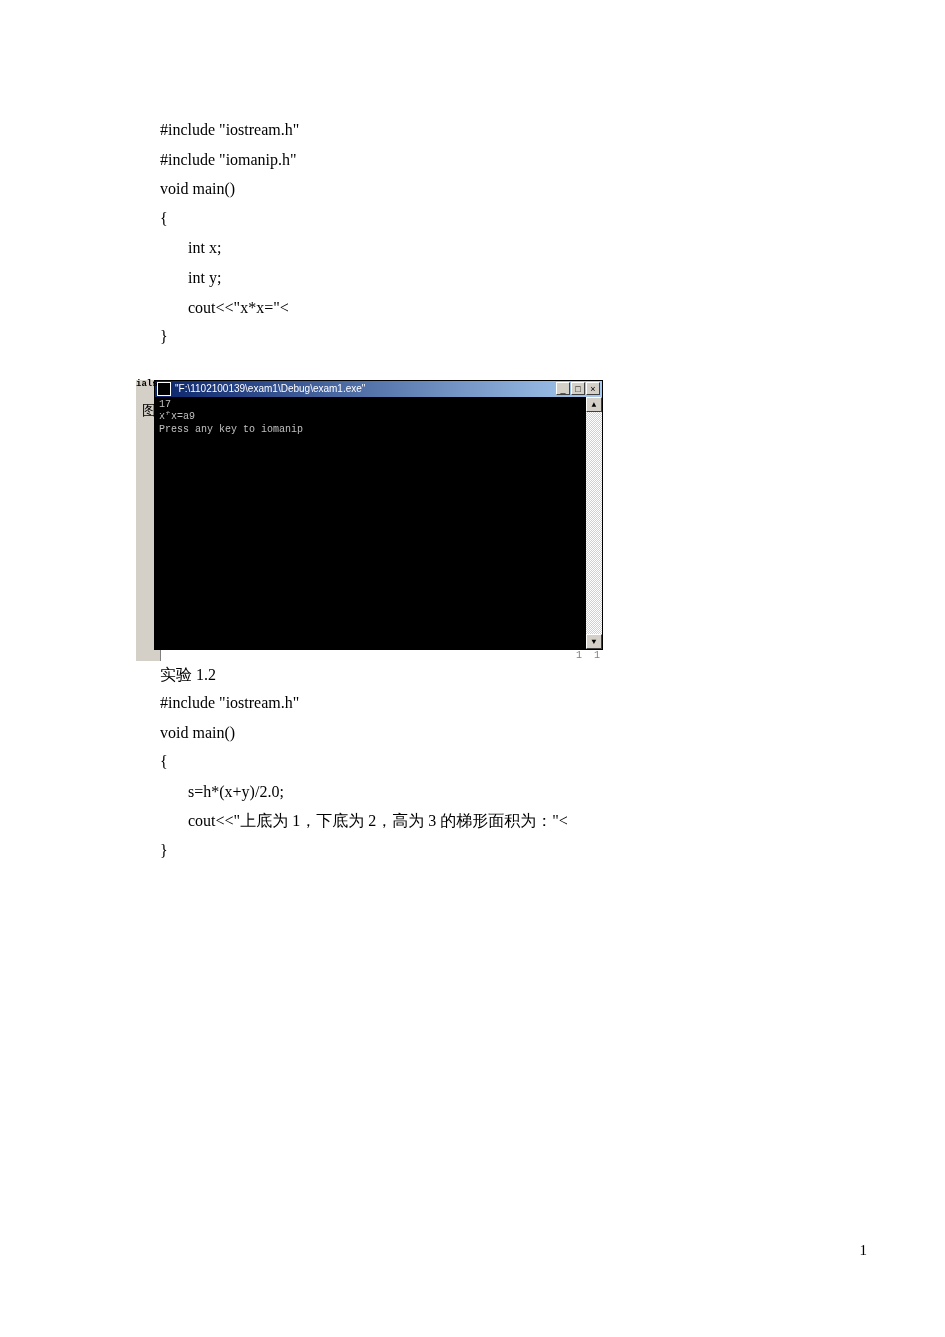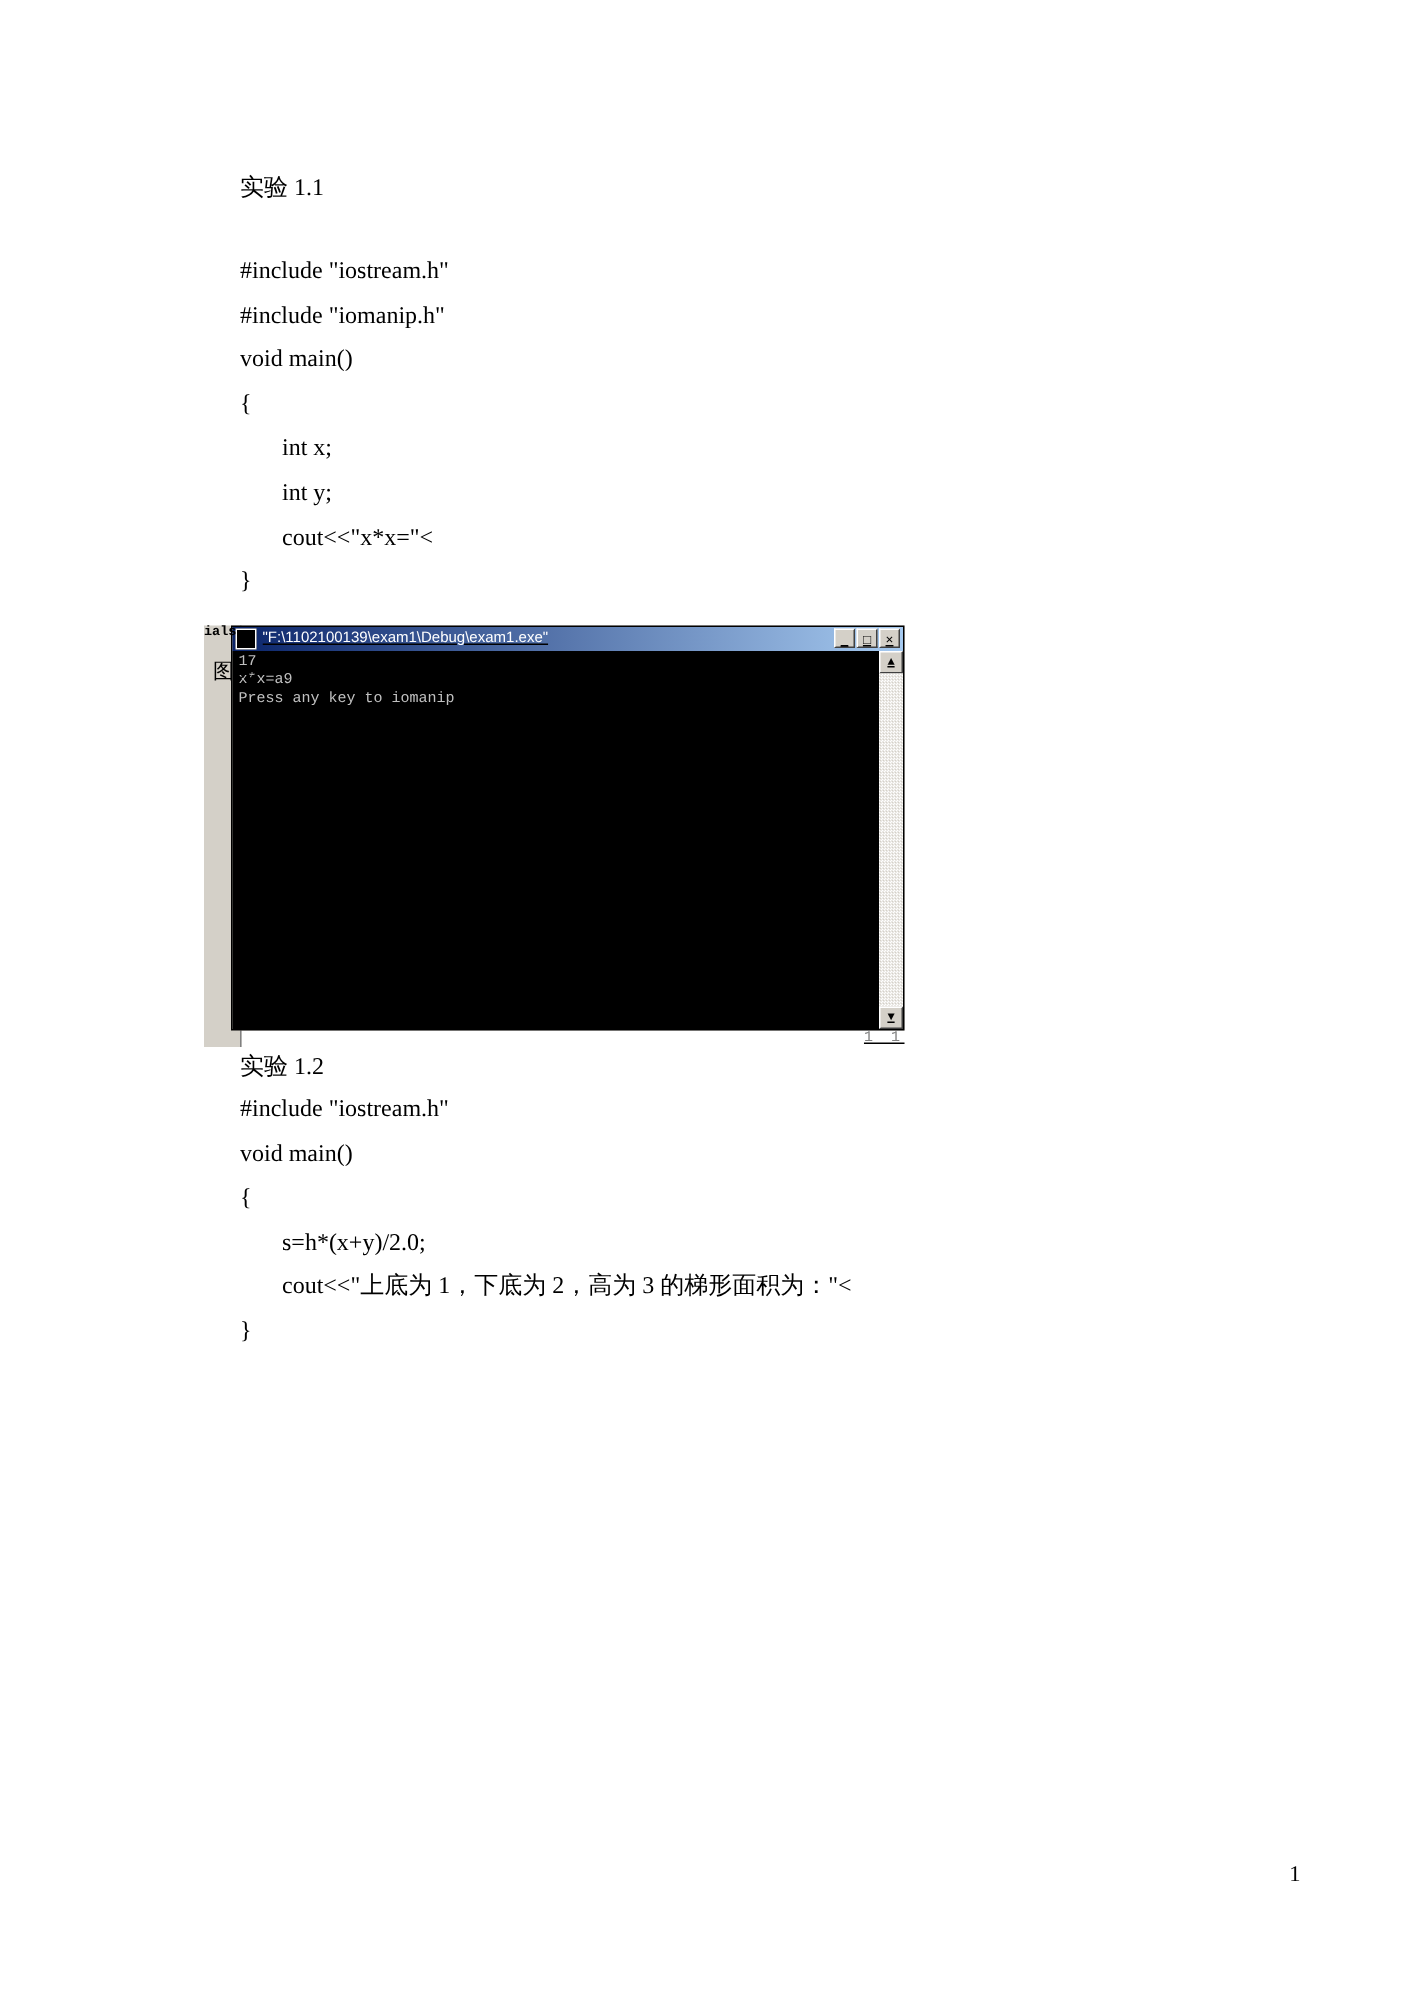--- a/index.html
+++ b/index.html
@@ -26,27 +26,26 @@
       line-height: 1.85;
       color: #000;
     }
     .code-line {
       white-space: pre-wrap;
     }
     .indent {
       padding-left: 28px;
     }
     .console-wrap {
-      margin-top: 14px;
+      margin-top: 28px;
       margin-left: -12px;
       width: 455px;
       position: relative;
       font-family: "Courier New", monospace;
       font-size: 10px;
-      text-decoration: underline;
     }
     .console-left-edge {
       position: absolute;
       left: -12px;
       top: 0;
       width: 24px;
       height: 100%;
       background: #d4d0c8;
       border-right: 1px solid #808080;
       z-index: 0;
@@ -181,21 +180,20 @@
       font-size: 15px;
       font-family: "Times New Roman", serif;
       color: #000;
     }
   </style>
 </head>
 <body>
 
 <div class="page">
 
-  <div class="heading">实验 1.1</div>
 
   <div class="code-block">
     <div class="code-line">#include "iostream.h"</div>
     <div class="code-line">#include "iomanip.h"</div>
     <div class="code-line">void main()</div>
     <div class="code-line">{</div>
     <div class="code-line indent">int x;</div>
     <div class="code-line indent">int y;</div>
     <div class="code-line indent">cout&lt;&lt;"x*x="&lt;</div>
     <div class="code-line">}</div>

